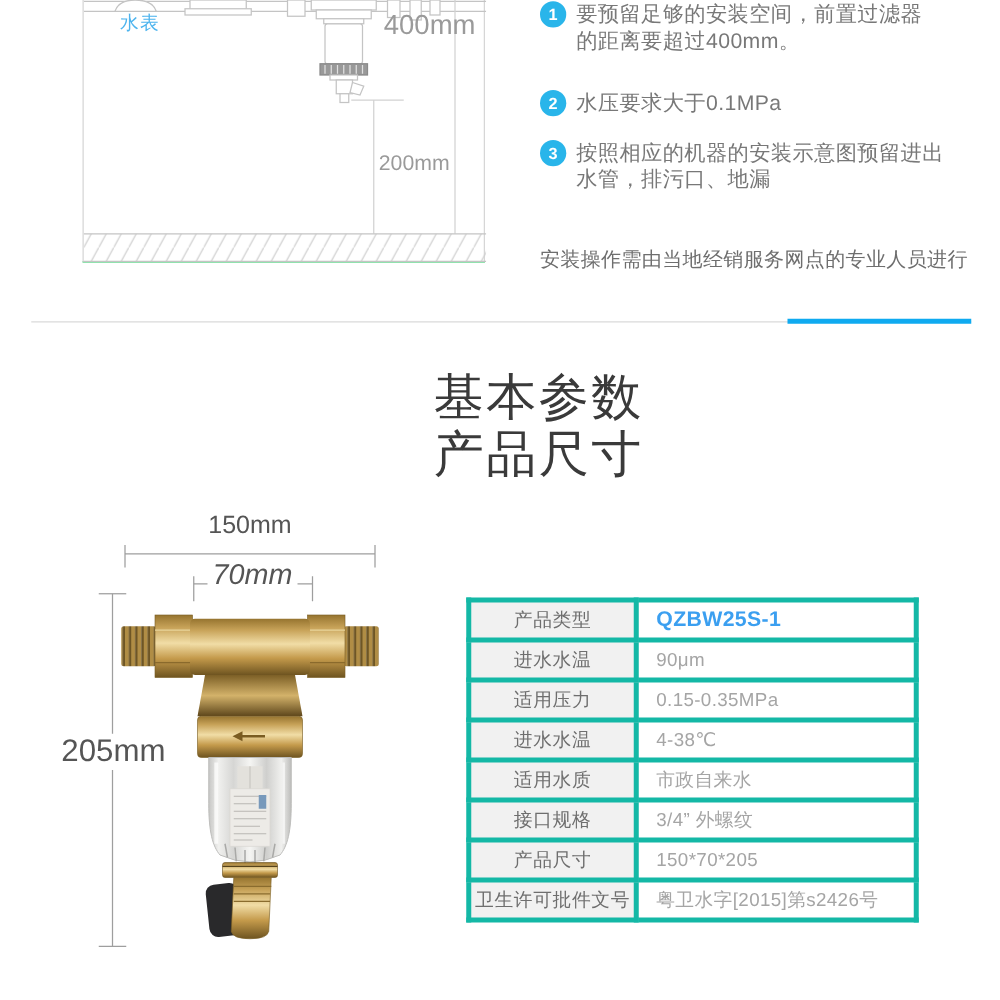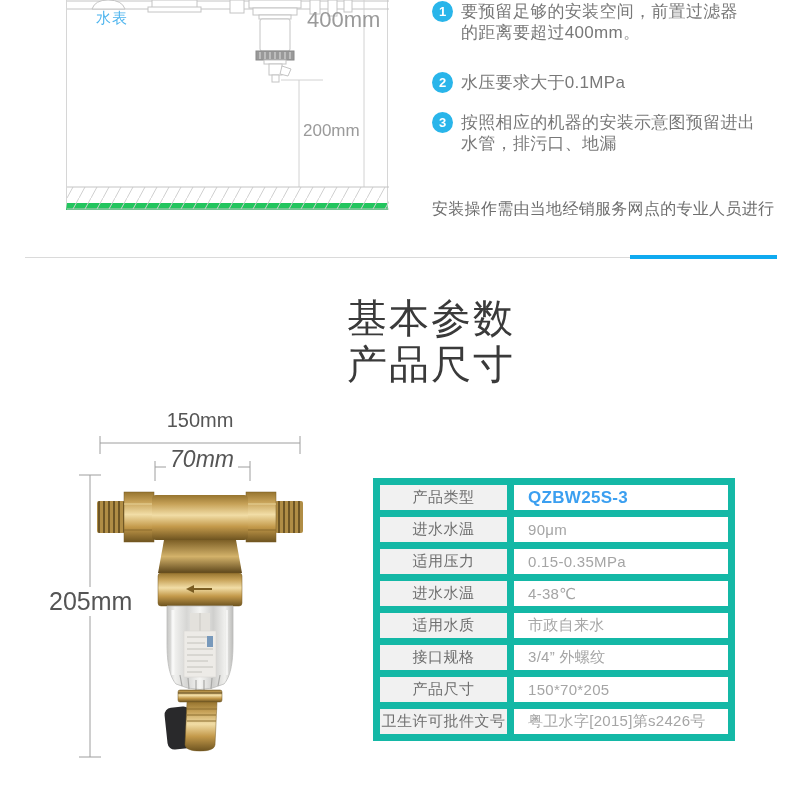--- a/index.html
+++ b/index.html
@@ -6,21 +6,21 @@
   html,body { background:#fff; }
   .page {
     position:relative; width:800px; height:800px; margin:0 auto;
     background:#ffffff; overflow:hidden;
     font-family:"Liberation Sans","DejaVu Sans",sans-serif;
     color:#777;
   }
   
   .diagram-box {
     position:absolute; left:66px; top:0; width:322px; height:210px;
-    border-left:1px solid #d6d6d6; border-right:1px solid #d6d6d6; border-bottom:7px solid #22c55e;text-decoration:underline;
+    border-left:1px solid #d6d6d6; border-right:1px solid #d6d6d6; border-bottom:1px solid #22c55e;text-decoration:underline;
   }
   .diagram-box svg { position:absolute; left:0; top:0; }
   .water-meter-label { position:absolute; left:29px; top:9px; font-size:15px; color:#4db4ee; letter-spacing:1px; }
   .dim-400 { position:absolute; left:240px; top:7px;  font-size:22px; color:#9a9a9a; }
   .dim-200 { position:absolute; left:236px; top:121px; font-size:17px; color:#9a9a9a; }
 
   .instructions { position:absolute; left:432px; top:0; width:360px; }
   .instr-item { position:absolute; left:0; display:flex; }
   .instr-item.i1 { top:1px; } .instr-item.i2 { top:72px; } .instr-item.i3 { top:112px; }
   .num-circle {
@@ -49,21 +49,21 @@
   .fig-label { position:absolute; color:#555; text-align:center; background:#fff; }
   .lbl-150 { left:118px; top:4px;  width:84px; font-size:20px; }
   .lbl-70  { left:126px; top:41px; width:72px; font-size:23px;font-style:italic; }
   .lbl-205 { left:9px;  top:182px; width:80px; font-size:25px; }
 
   
   .spec-table {
     position:absolute; left:373px; top:478px; width:362px;
     border-collapse:collapse; table-layout:fixed;
   }
-  .spec-table td { border:7px solid #14b8a6; height:32px; font-size:15px; }
+  .spec-table td { border:4px solid #14b8a6; height:32px; font-size:15px; }
   .spec-table td.lbl { width:134px; background:#f1f1f1; color:#6e6e6e; text-align:center; letter-spacing:0.5px; }
   .spec-table td.val { color:#a5a5a5; padding-left:14px; letter-spacing:0.3px; }
   .spec-table td.val.model { color:#3b9ff0; font-weight:bold; font-size:17px; }
 </style>
 </head>
 <body>
 
 <div class="page">
 
   <div class="diagram-box">
@@ -261,21 +261,21 @@
     </svg>
     <span class="fig-label lbl-150">150mm</span>
     <span class="fig-label lbl-70">70mm</span>
     <span class="fig-label lbl-205">205mm</span>
   </div>
 
   <table class="spec-table">
     <tbody>
         <tr>
       <td class="lbl">产品类型</td>
-      <td class="val model">QZBW25S-3</td>
+      <td class="val model">QZBW25S-1</td>
     </tr>
     <tr>
       <td class="lbl">进水水温</td>
       <td class="val">90μm</td>
     </tr>
     <tr>
       <td class="lbl">适用压力</td>
       <td class="val">0.15-0.35MPa</td>
     </tr>
     <tr>

